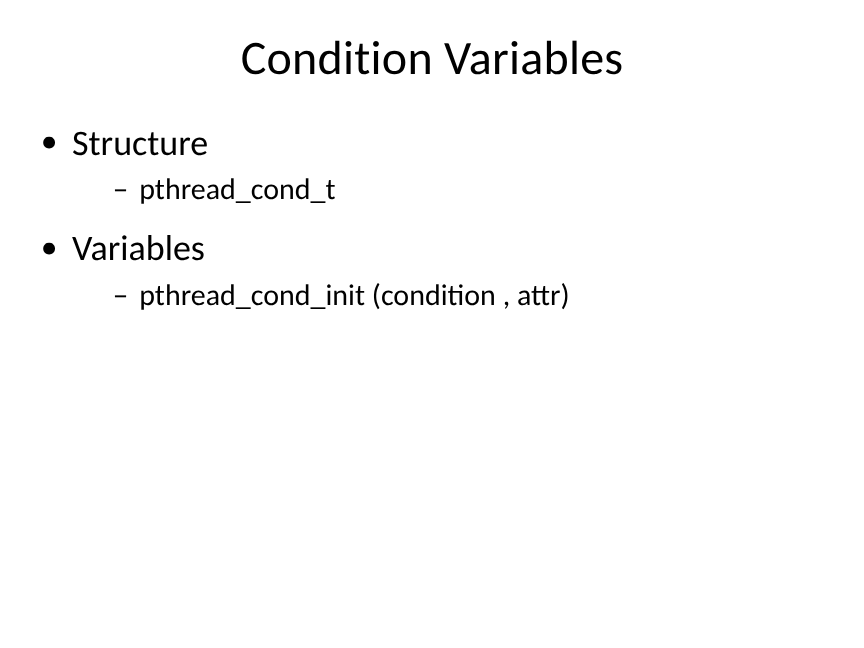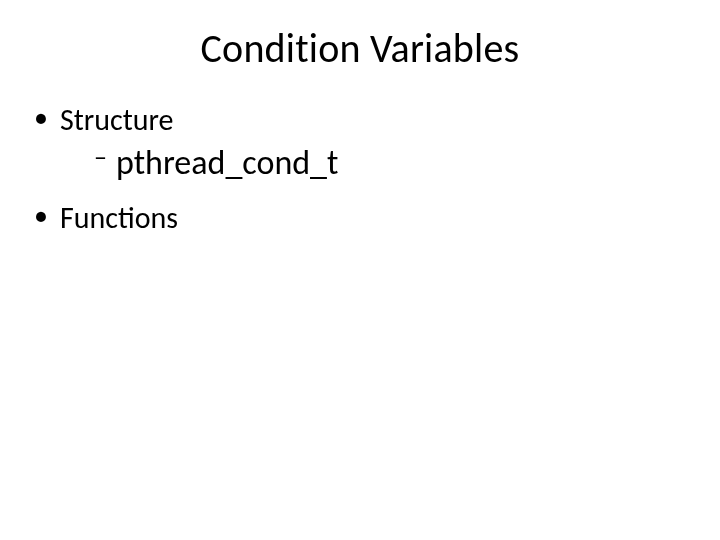--- a/index.html
+++ b/index.html
@@ -44,21 +44,21 @@
     line-height: 1.2;
   }
   ul.level2 {
     list-style: none;
     padding: 0;
     margin: 2px 0 10px 34px;
   }
   ul.level2 > li {
     position: relative;
     padding-left: 22px;
-    font-size: 34px;
+    font-size: 25px;
     margin: 4px 0;
   }
   ul.level2 > li::before {
     content: "–";
     position: absolute;
     left: 0;
     top: 0;
     font-size: 26px;
     line-height: 1.2;
   }
@@ -73,21 +73,22 @@
   <div class="title">Condition Variables</div>
 
   <ul class="level1">
     <li>
       <span>Structure</span>
       <ul class="level2">
         <li>pthread_cond_t</li>
       </ul>
     </li>
     <li>
-      <span>Functions</span>
+      <span>Variables</span>
       <ul class="level2">
+        <li>pthread_cond_init (condition ,  attr)</li>
       </ul>
       <div class="spacer"></div>
       <ul class="level2">
       </ul>
     </li>
   </ul>
 </div>
 
 </body></html>

